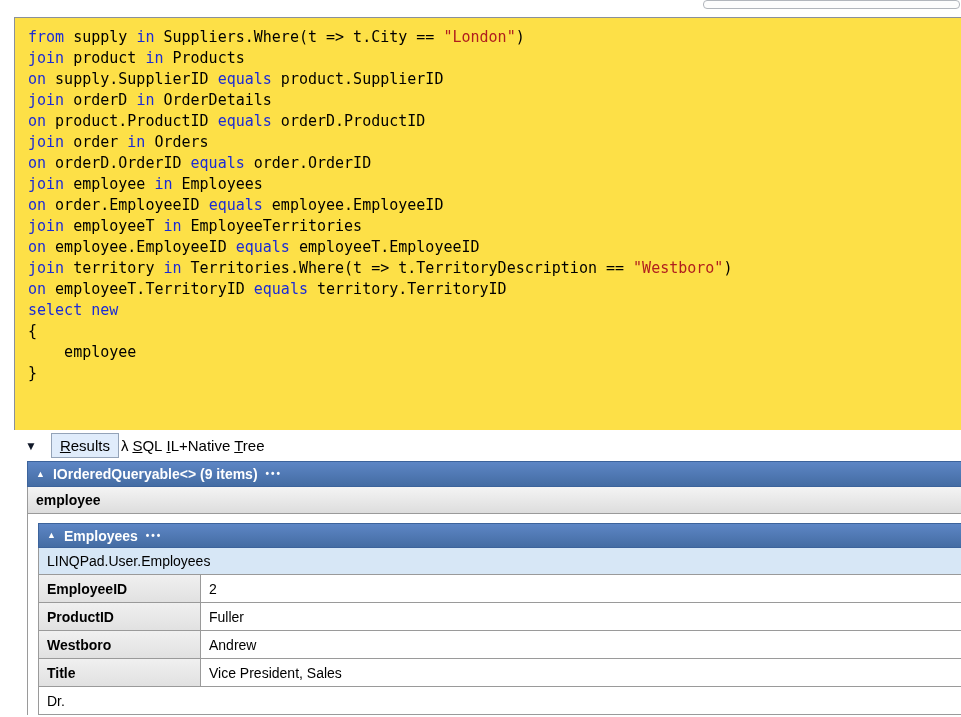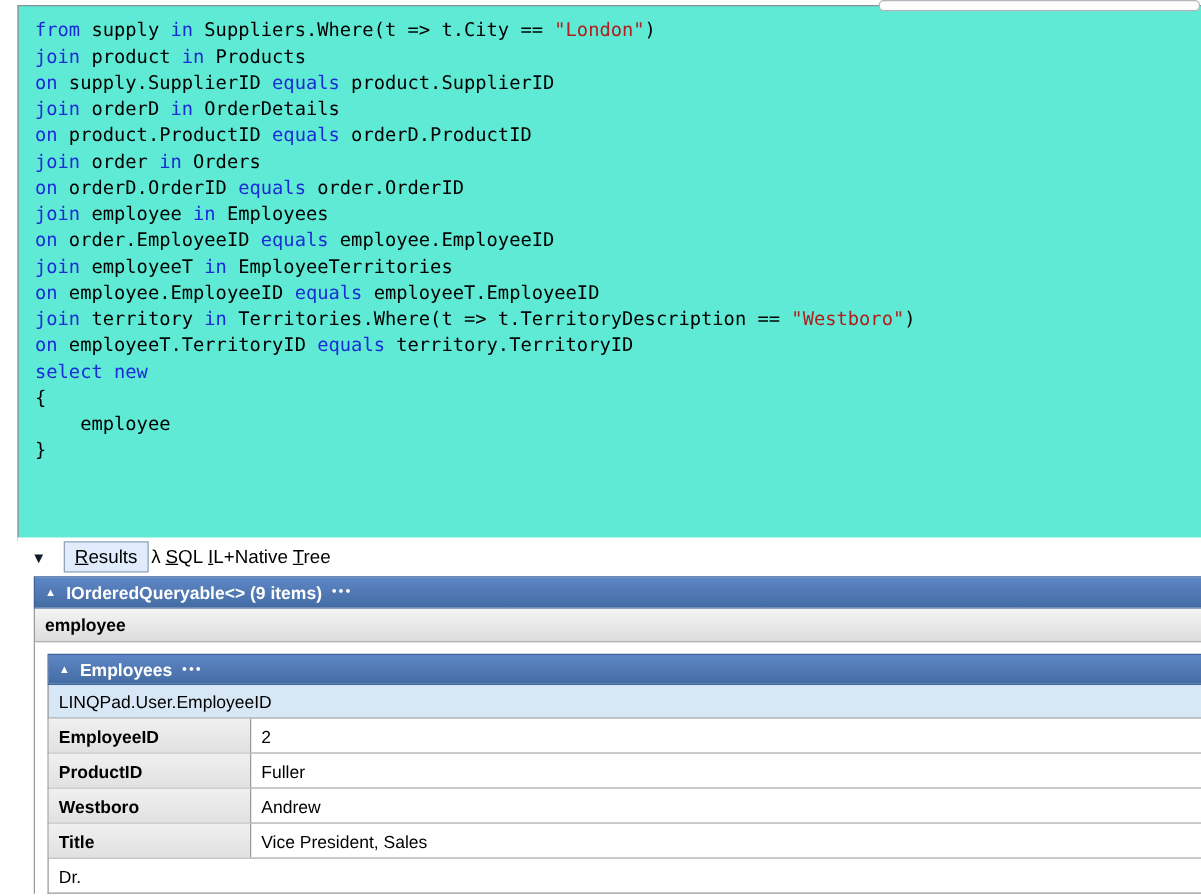--- a/index.html
+++ b/index.html
@@ -4,24 +4,24 @@
 <style>
   * { margin:0; padding:0; box-sizing:border-box; }
   html,body { width:961px; height:717px; }
   body {
     position:relative; overflow:hidden; background:#ffffff;
     font-family:"Liberation Sans", sans-serif; color:#000;
   }
 
   
   .editor {
-    position:absolute; left:14px; top:4px; width:947px; height:429px;
+    position:absolute; left:14px; top:17px; width:947px; height:429px;
     border-left:1px solid #8a909a; border-top:1px solid #8a909a;
     border-bottom:1px solid #aab0b8;
-    background:#5eead4; padding:9px 0 0 13px;
+    background:#fde047; padding:9px 0 0 13px;
   }
   .code-area {
     font-family:"DejaVu Sans Mono","Liberation Mono",monospace;
     font-size:15px; line-height:21px; white-space:pre; color:#000;
   }
   .kw  { color:#1b2bd6; }
   .str { color:#b01e1e; }
 
   .hscroll {
     position:absolute; top:0; right:1px; width:257px; height:9px;
@@ -106,21 +106,21 @@
   <div class="obj-cell">
     <div class="inner">
 
       <div class="blue-hdr">
         <span class="arrow">▲</span>
         <span>Employees</span>
         <span class="dots">•••</span>
       </div>
 
       <div class="type-row">
-        <span>LINQPad.User.EmployeeID</span>
+        <span>LINQPad.User.Employees</span>
       </div>
 
       <div>
           <div class="prow">
             <div class="pname">EmployeeID</div>
             <div class="pvalue">2</div>
           </div>
           <div class="prow">
             <div class="pname">ProductID</div>
             <div class="pvalue">Fuller</div>

